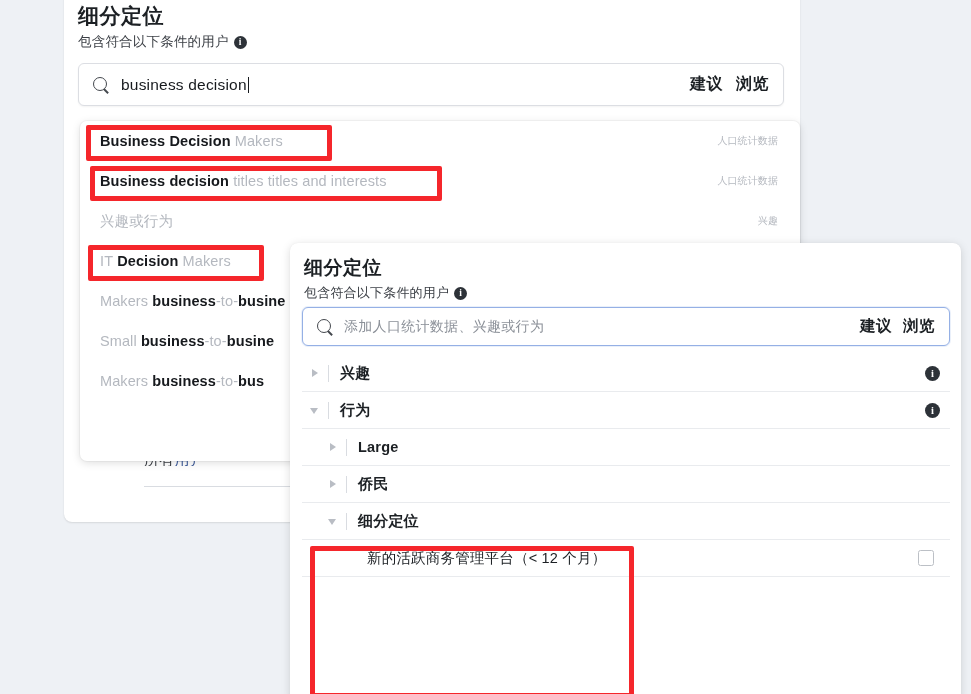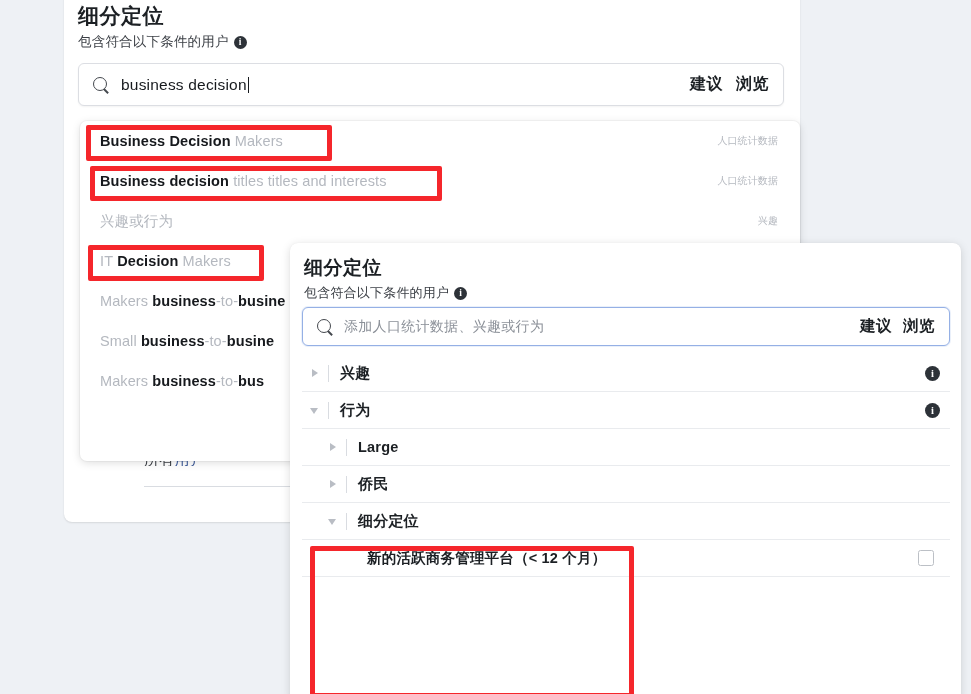--- a/index.html
+++ b/index.html
@@ -177,21 +177,21 @@
     border-top: 6px solid #b9bdc4;
     border-left: 4.5px solid transparent;
     border-right: 4.5px solid transparent;
   }
   .vbar { width: 1px; height: 17px; background: #d9dce1; margin: 0 11px 0 9px; flex:0 0 auto; }
   .tlabel { font-size: 14.5px; font-weight: 700; color: #1c2024; letter-spacing: .2px; }
   .tlabel.cnb { font-size: 15px; }
   .ind1 { padding-left: 8px; }
   .ind2 { padding-left: 26px; }
   .leaf-label {
-    font-size: 14.5px; font-weight: 700; color: #1c2024; letter-spacing: .2px;
+    font-size: 14.5px; font-weight: 400; color: #1c2024; letter-spacing: .2px;
     padding-left: 65px;
   }
   .ibtn {
     margin-left: auto; margin-right: 10px;
     width: 15px; height: 15px; border-radius: 50%;
     background: #2d3238; color: #fff; font-size: 10.5px; font-weight: 700;
     line-height: 15px; text-align: center; font-family: "Liberation Serif", serif;
     flex: 0 0 auto;
   }
   .cbx {

